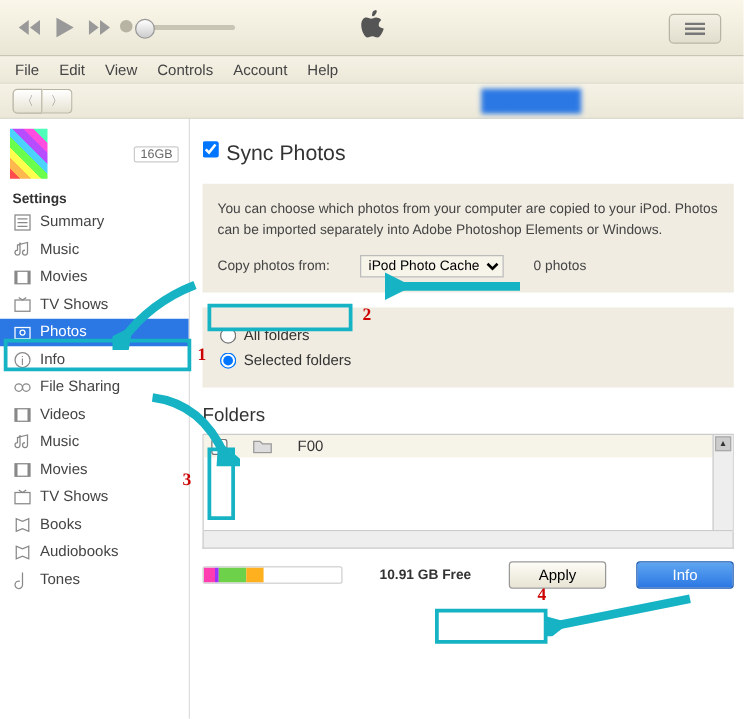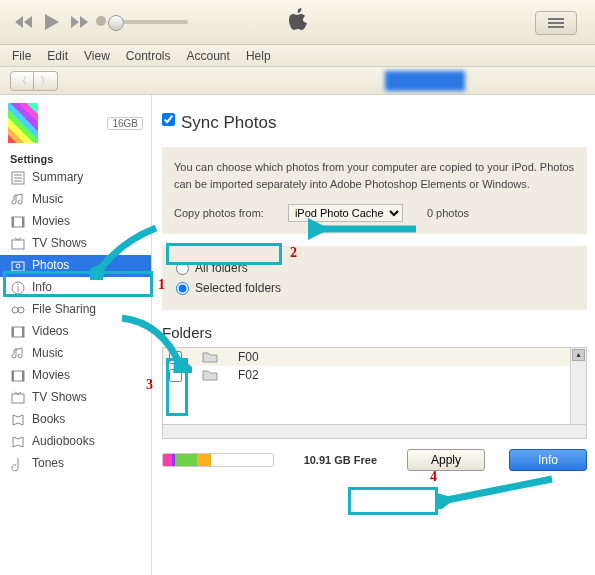--- a/index.html
+++ b/index.html
@@ -237,27 +237,20 @@
     <div class="folders-h">Folders</div>
     <div class="folderbox">
       <div id="folder-rows">
           <div class="frow">
             <input type="checkbox" style="">
             <svg width="16" height="12">
               <path d="M1 2h5l2 2h7v7H1z" fill="#ddd" stroke="#999"></path>
             </svg>
             <span>F00</span>
           </div>
-          <div class="frow">
-            <input type="checkbox" style="">
-            <svg width="16" height="12">
-              <path d="M1 2h5l2 2h7v7H1z" fill="#ddd" stroke="#999"></path>
-            </svg>
-            <span>F02</span>
-          </div>
         </div>
       <div class="fscroll">
           <div style="margin:1px;height:12px;background:#ccc;border:1px solid #aaa;font-size:8px;text-align:center">▴</div>
         </div>
     </div>
     <div class="hsb"></div>
 
     <div class="bottombar">
       <div class="usage" id="usage">
           <div class="seg" style="background: rgb(255, 61, 176); flex: 14 1 0%;"></div>

